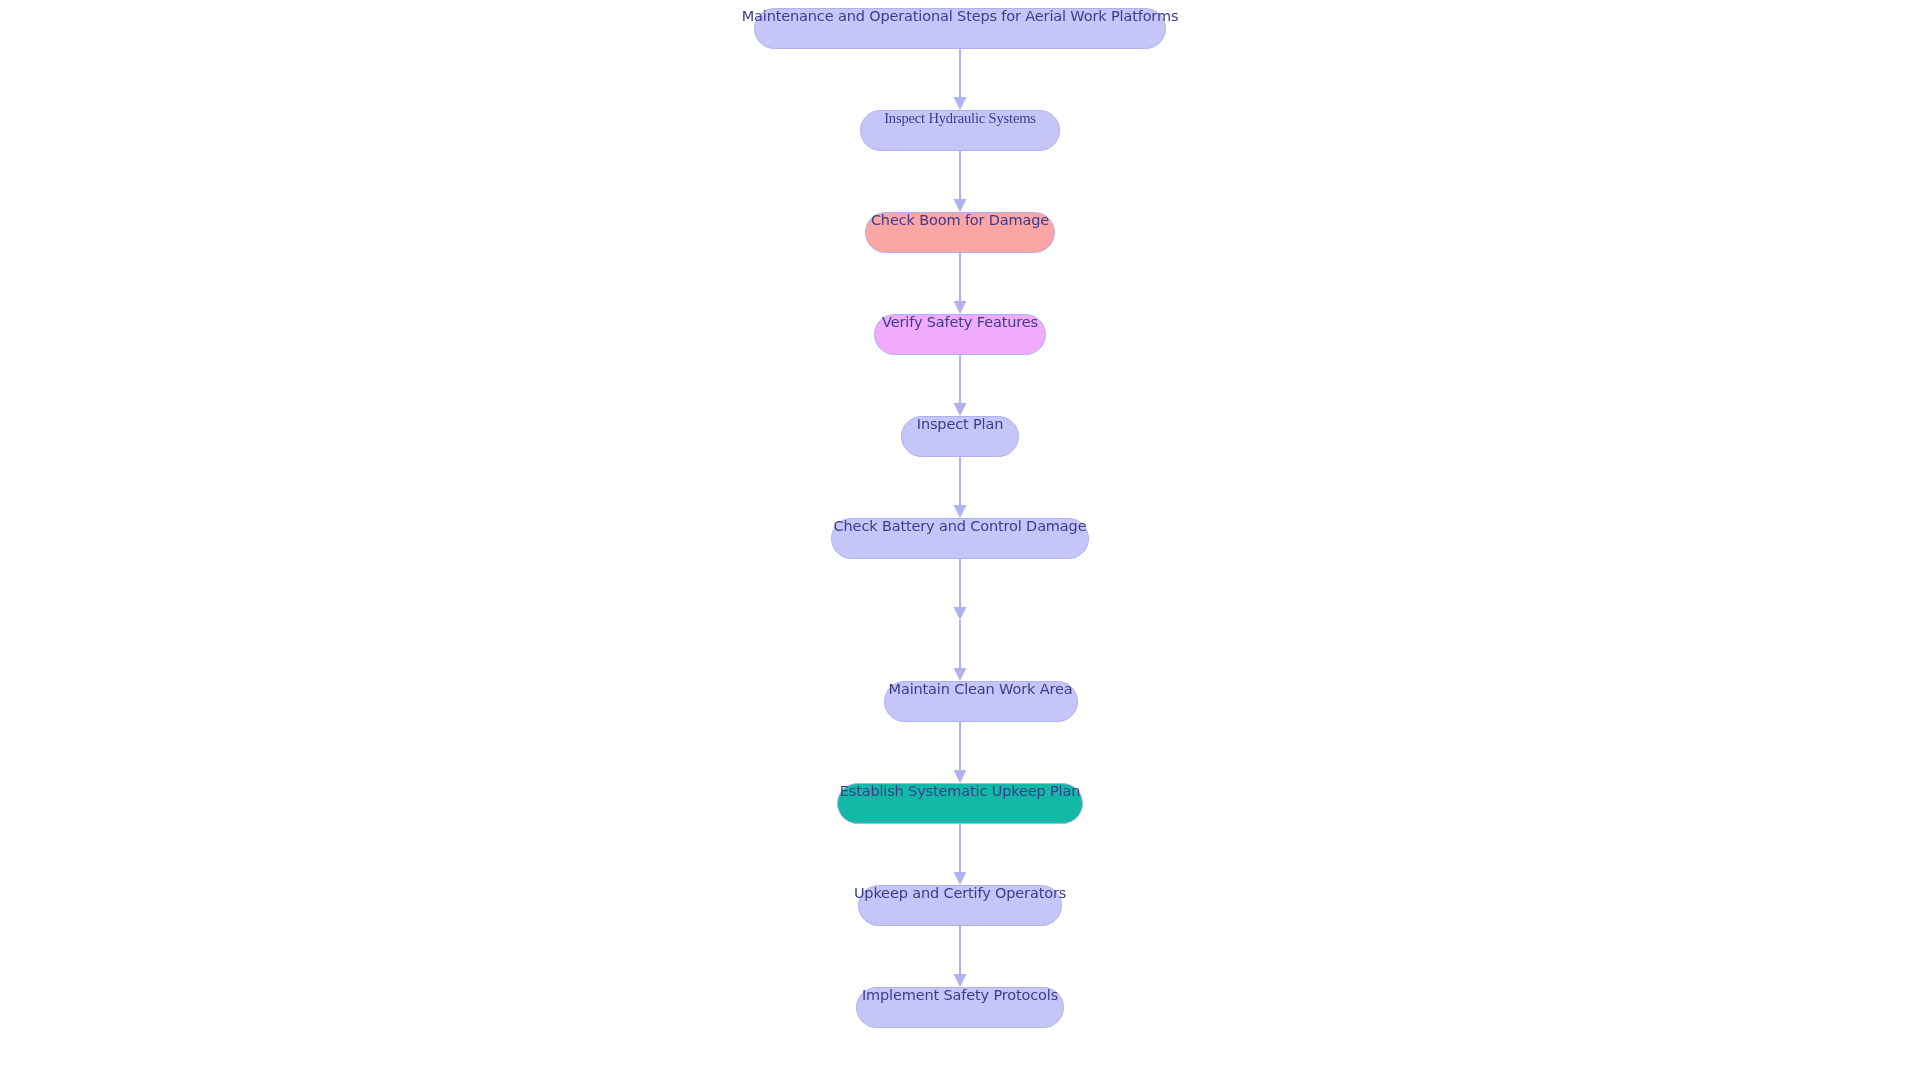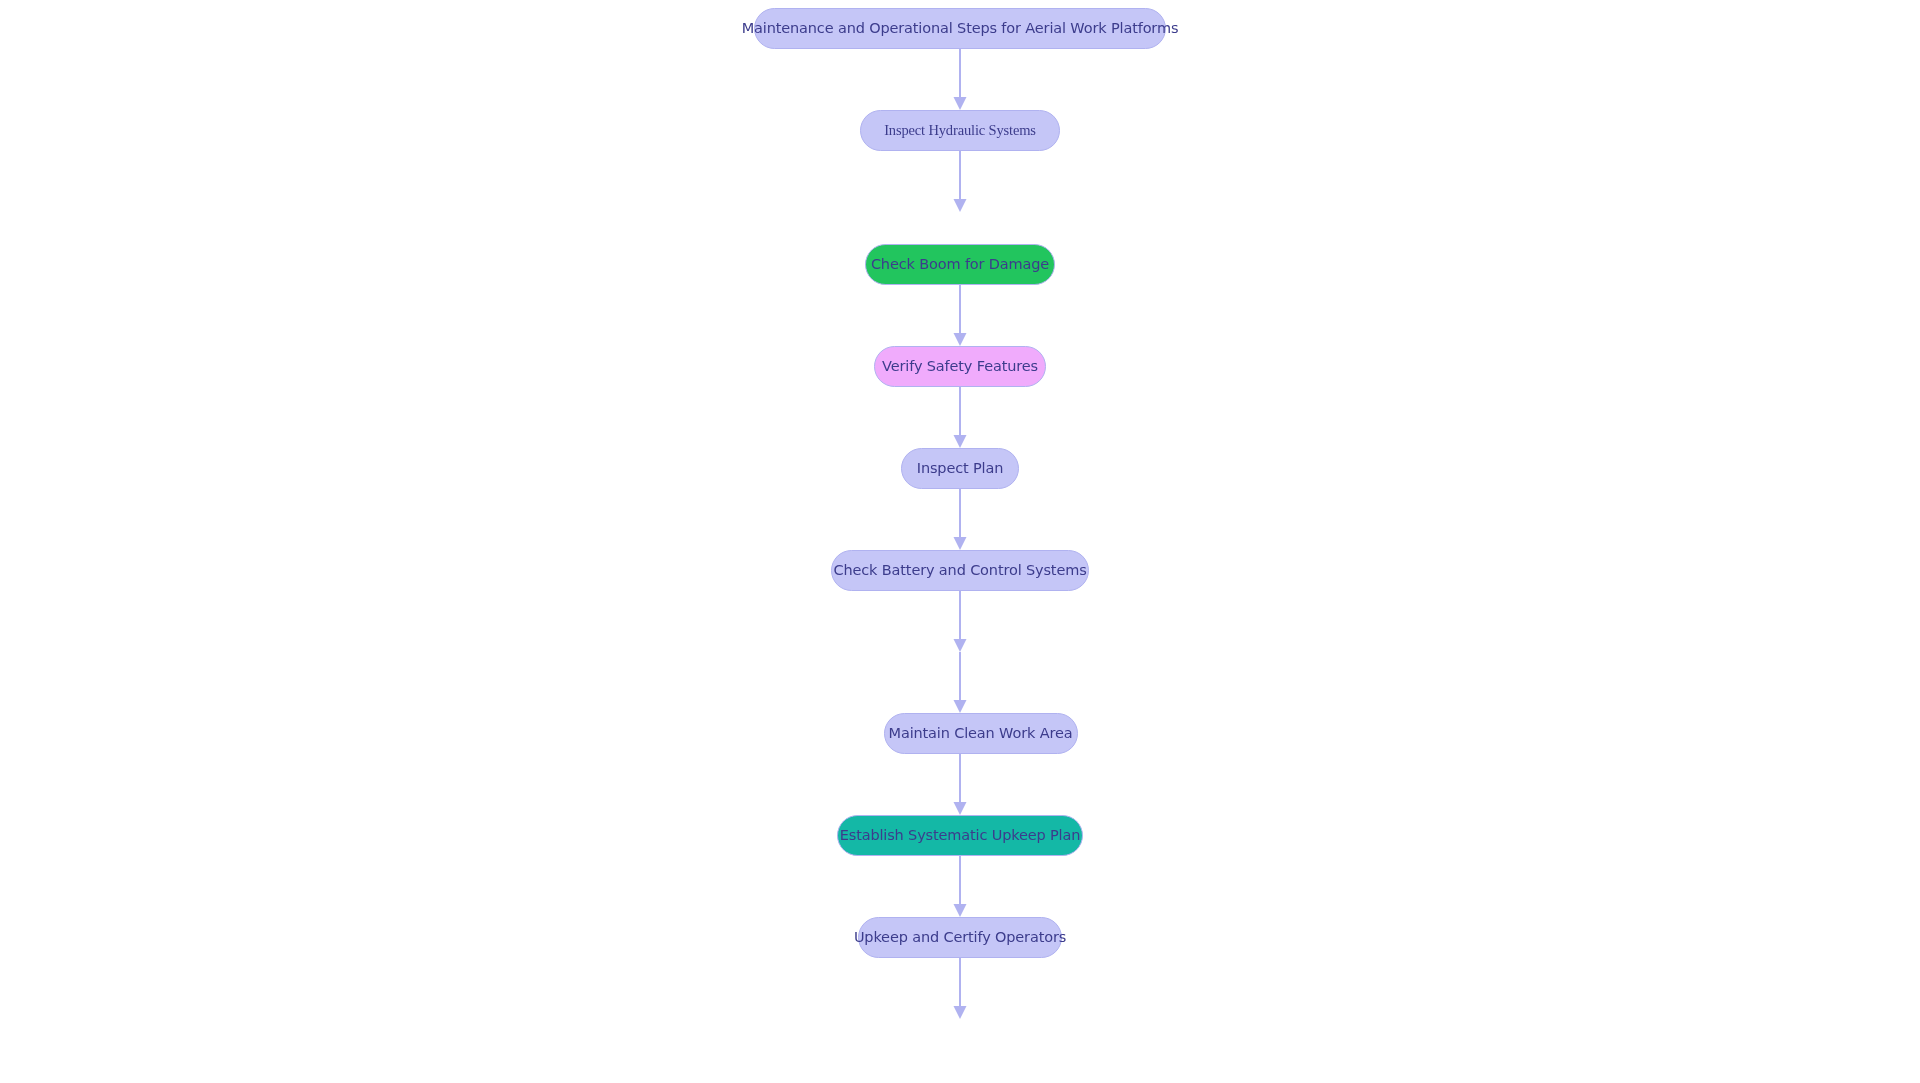--- a/index.html
+++ b/index.html
@@ -33,21 +33,21 @@
   }
 
   .node {
     position: relative;
     box-sizing: border-box;
     height: 41px;
     border-radius: 21px;
     background: #c5c6f7;
     border: 1px solid #b0b2f0;
     display: flex;
-    align-items: center;
+    align-items: flex-start;
     justify-content: center;
     padding: 0 22px;
     z-index: 2;
   }
 
   .node-label {
     font-size: 14.5px;
     line-height: 1;
     color: #3c3c8c;
     white-space: nowrap;
@@ -85,21 +85,21 @@
       </div>
       <div class="node" style="width: 200px; background: rgb(197, 198, 247); border-color: rgb(176, 178, 240);">
         <span class="node-label" style="color: rgb(60, 60, 140); font-family: Liberation Serif, serif;">Inspect Hydraulic Systems</span>
       </div>
       <div class="connector">
         <svg viewBox="0 0 24 61">
           <line x1="12" y1="0" x2="12" y2="50" stroke="#b0b2f0" stroke-width="2"></line>
           <path d="M 5.5 48 L 18.5 48 L 12 61 Z" fill="#b0b2f0"></path>
         </svg>
       </div>
-      <div class="node" style="width: 190px; background: #22c55e; border-color: rgb(176, 178, 240); margin-top: 32px;">
+      <div class="node" style="width: 190px; background: #fca5a5; border-color: rgb(176, 178, 240);">
         <span class="node-label" style="color: rgb(60, 60, 140);">Check Boom for Damage</span>
       </div>
       <div class="connector">
         <svg viewBox="0 0 24 61">
           <line x1="12" y1="0" x2="12" y2="50" stroke="#b0b2f0" stroke-width="2"></line>
           <path d="M 5.5 48 L 18.5 48 L 12 61 Z" fill="#b0b2f0"></path>
         </svg>
       </div>
       <div class="node" style="width: 172px; background: #f0abfc; border-color: rgb(176, 178, 240);">
         <span class="node-label" style="color: rgb(60, 60, 140);">Verify Safety Features</span>
@@ -113,21 +113,21 @@
       <div class="node" style="width: 118px; background: rgb(197, 198, 247); border-color: rgb(176, 178, 240);">
         <span class="node-label" style="color: rgb(60, 60, 140);">Inspect Plan</span>
       </div>
       <div class="connector">
         <svg viewBox="0 0 24 61">
           <line x1="12" y1="0" x2="12" y2="50" stroke="#b0b2f0" stroke-width="2"></line>
           <path d="M 5.5 48 L 18.5 48 L 12 61 Z" fill="#b0b2f0"></path>
         </svg>
       </div>
       <div class="node" style="width: 258px; background: rgb(197, 198, 247); border-color: rgb(176, 178, 240);">
-        <span class="node-label" style="color: rgb(60, 60, 140);">Check Battery and Control Systems</span>
+        <span class="node-label" style="color: rgb(60, 60, 140);">Check Battery and Control Damage</span>
       </div>
       <div class="connector">
         <svg viewBox="0 0 24 61">
           <line x1="12" y1="0" x2="12" y2="50" stroke="#b0b2f0" stroke-width="2"></line>
           <path d="M 5.5 48 L 18.5 48 L 12 61 Z" fill="#b0b2f0"></path>
         </svg>
       </div>
       <div class="connector">
         <svg viewBox="0 0 24 61">
           <line x1="12" y1="0" x2="12" y2="50" stroke="#b0b2f0" stroke-width="2"></line>
@@ -154,14 +154,17 @@
       </div>
       <div class="node" style="width: 204px; background: rgb(197, 198, 247); border-color: rgb(176, 178, 240);">
         <span class="node-label" style="color: rgb(60, 60, 140);">Upkeep and Certify Operators</span>
       </div>
       <div class="connector">
         <svg viewBox="0 0 24 61">
           <line x1="12" y1="0" x2="12" y2="50" stroke="#b0b2f0" stroke-width="2"></line>
           <path d="M 5.5 48 L 18.5 48 L 12 61 Z" fill="#b0b2f0"></path>
         </svg>
       </div>
+      <div class="node" style="width: 208px; background: rgb(197, 198, 247); border-color: rgb(176, 178, 240);">
+        <span class="node-label" style="color: rgb(60, 60, 140);">Implement Safety Protocols</span>
+      </div>
     </div>
 </div>
 
 </body></html>

